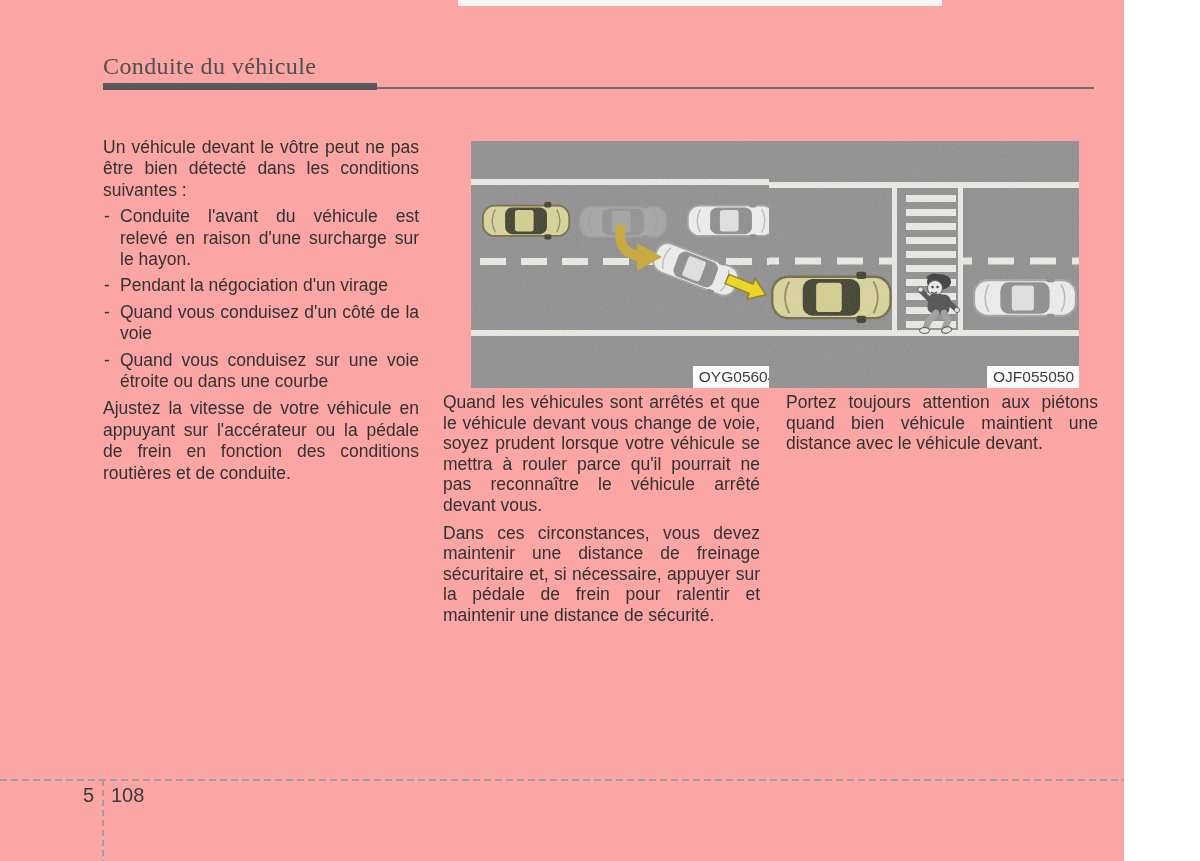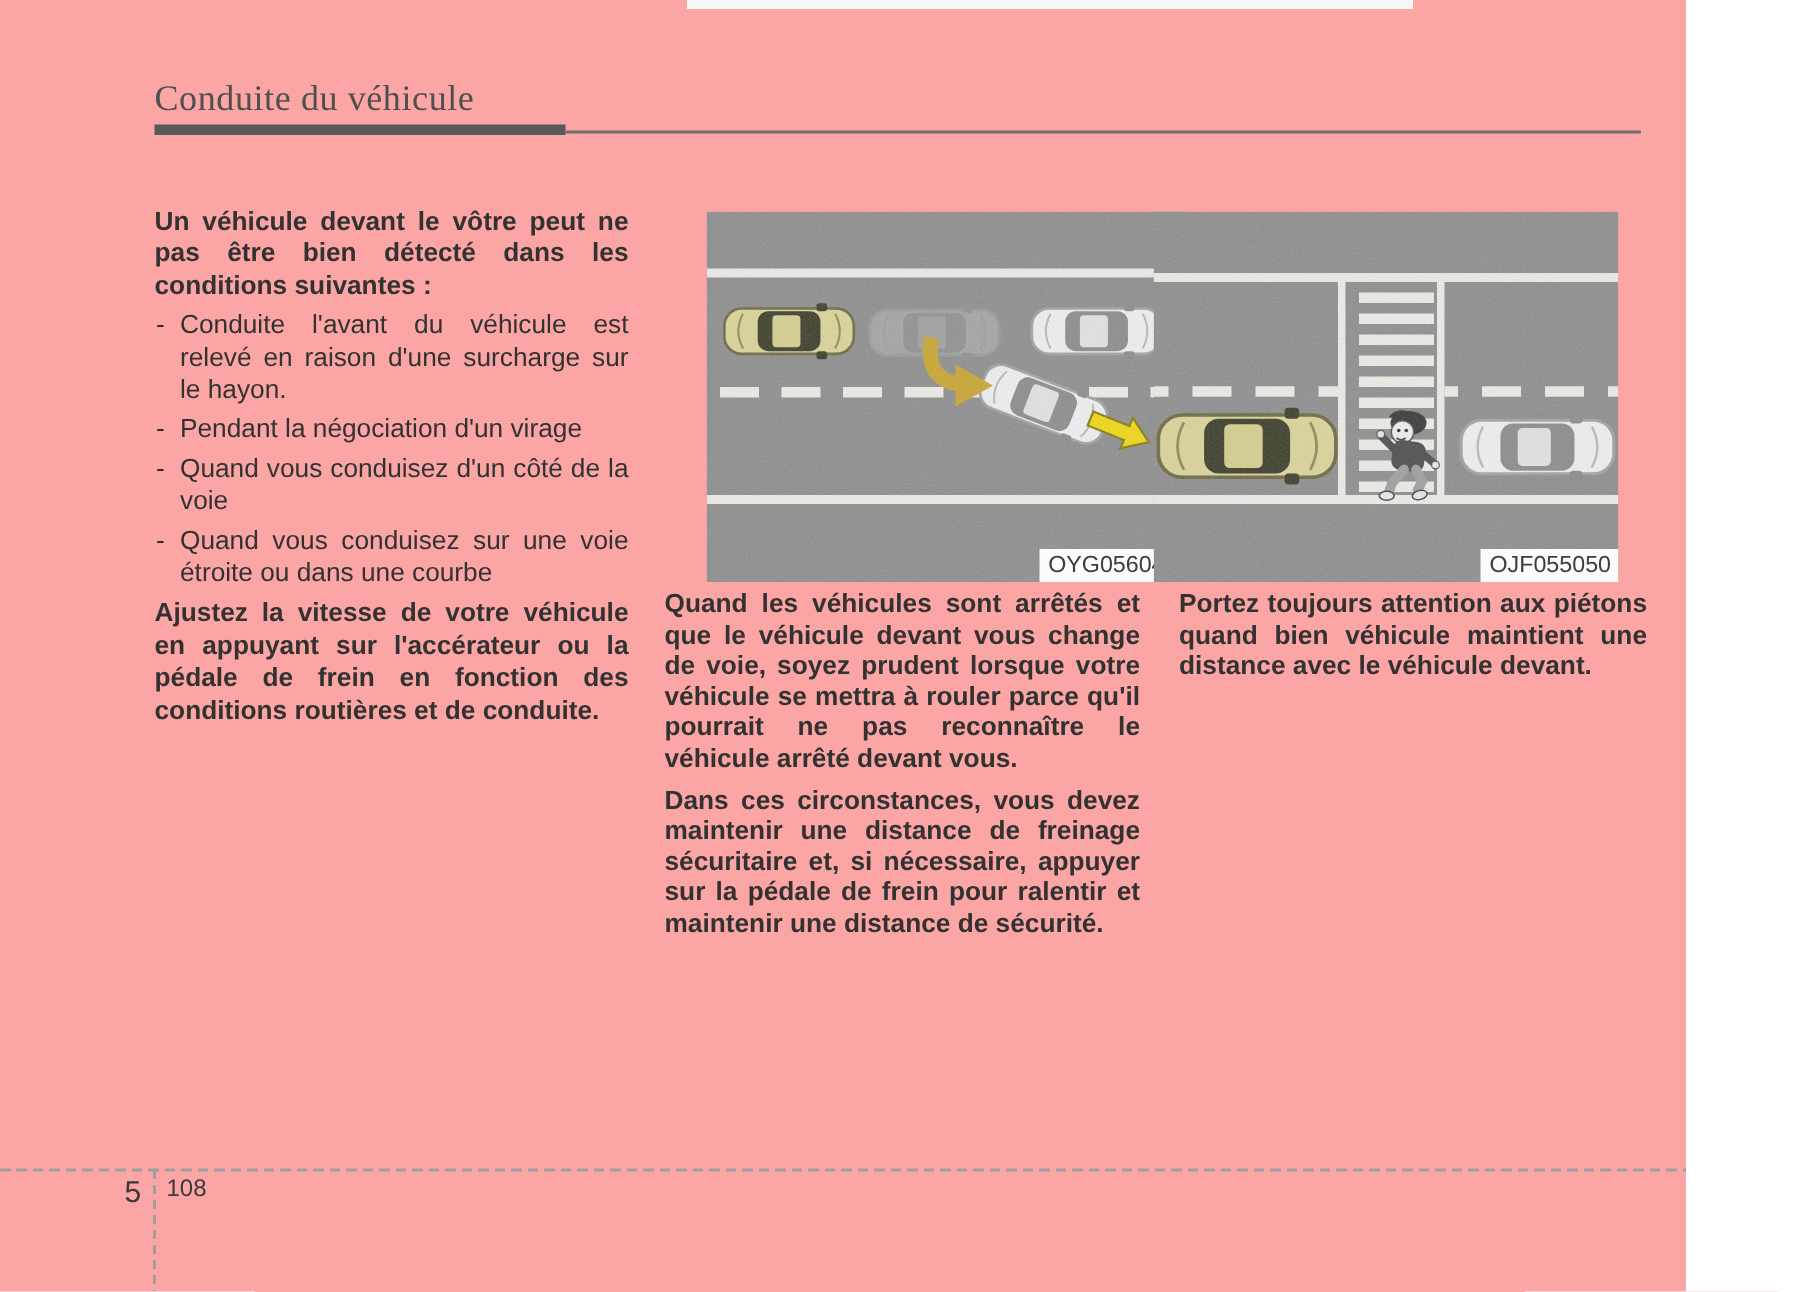--- a/index.html
+++ b/index.html
@@ -13,21 +13,21 @@
   .header-title{
     position:absolute;left:103px;top:53px;width:600px;
     font-family:"Liberation Serif","DejaVu Serif",serif;
     font-size:24px;letter-spacing:.4px;color:var(--header-text,#4f4f4f);
   }
   .rule-thick{position:absolute;left:103px;top:83px;width:274px;height:7px;background:var(--header-rule,#59595b);}
   .rule-thin{position:absolute;left:377px;top:87px;width:717px;height:2px;background:#6f6f6f;}
 
   
   .body-text{font-size:17.5px;line-height:21.4px;text-align:justify;}
-  .body-text p{margin:0;font-weight:bold;}
+  .body-text p{margin:0;}
   .left-col{position:absolute;left:103px;top:137px;width:316px;}
   .left-col .outro{margin-top:6px;}
   .bullet-list{list-style:none;margin:5px 0 0 0;padding:0;}
   .bullet-list li{position:relative;padding-left:17px;margin-top:5px;text-align:justify;}
   .bullet-list li .marker{position:absolute;left:1px;top:0;}
 
   .mid-caption{position:absolute;left:443px;top:392px;width:317px;line-height:20.6px;}
   .mid-caption .p2{margin-top:7px;}
   .right-caption{position:absolute;left:786px;top:392px;width:312px;line-height:20.6px;}
 
@@ -41,21 +41,21 @@
     background:var(--figure-label-bg,#fbfbfb);color:#3d3d3d;
     font-size:15.5px;line-height:21px;text-align:center;padding:0 5px 1px 6px;
   }
 
   
   .footer-hline{position:absolute;left:0;top:779px;width:1200px;height:2px;
     background:repeating-linear-gradient(90deg,#9e9e9e 0 7px,transparent 7px 11px);}
   .footer-vline{position:absolute;left:102px;top:780px;width:2px;height:81px;
     background:repeating-linear-gradient(180deg,#9e9e9e 0 6px,transparent 6px 10px);}
   .section-number{position:absolute;left:83px;top:784px;font-size:20px;color:#3a3a3a;}
-  .page-number{position:absolute;left:111px;top:784px;font-size:16px;color:#3a3a3a;}
+  .page-number{position:absolute;left:111px;top:784px;font-size:20px;color:#3a3a3a;}
 </style>
 </head>
 <body>
 
 <div class="page">
 
   <div class="top-strip"></div>
 
   <div class="header-title">Conduite du véhicule</div>
   <div class="rule-thick"></div>

